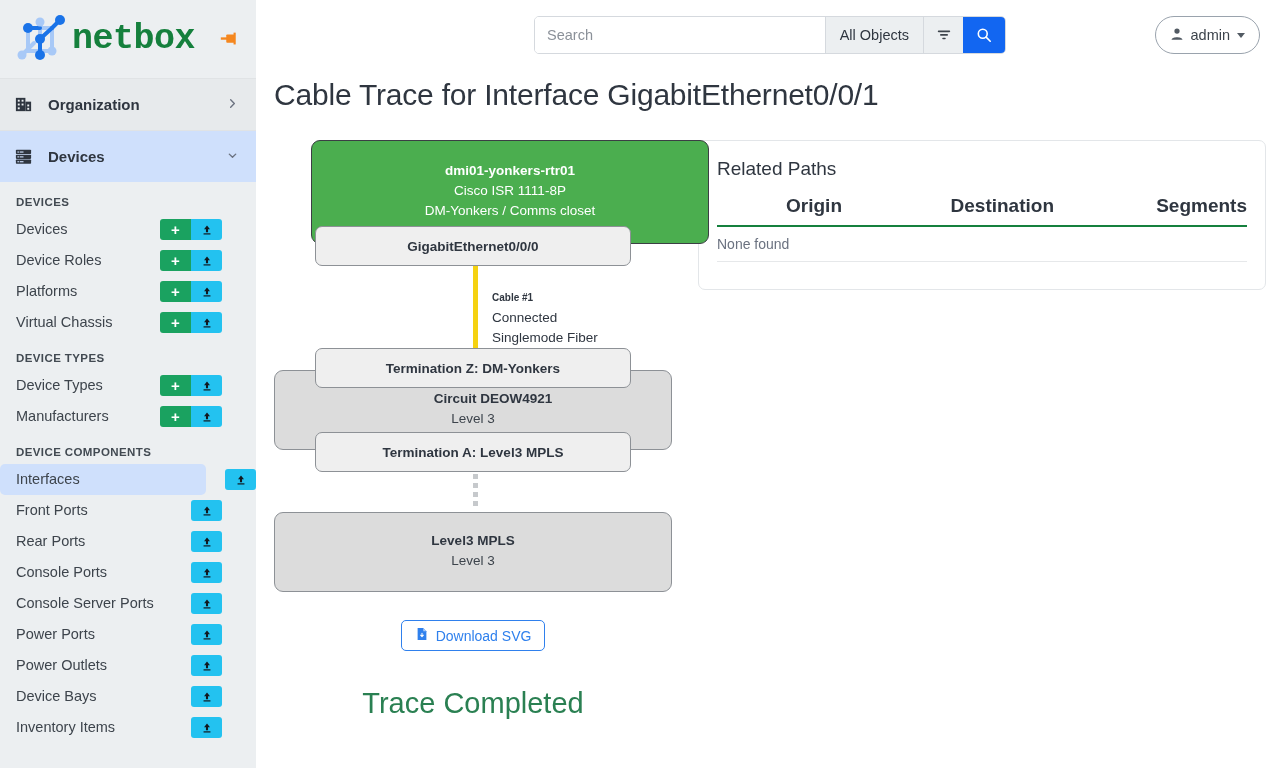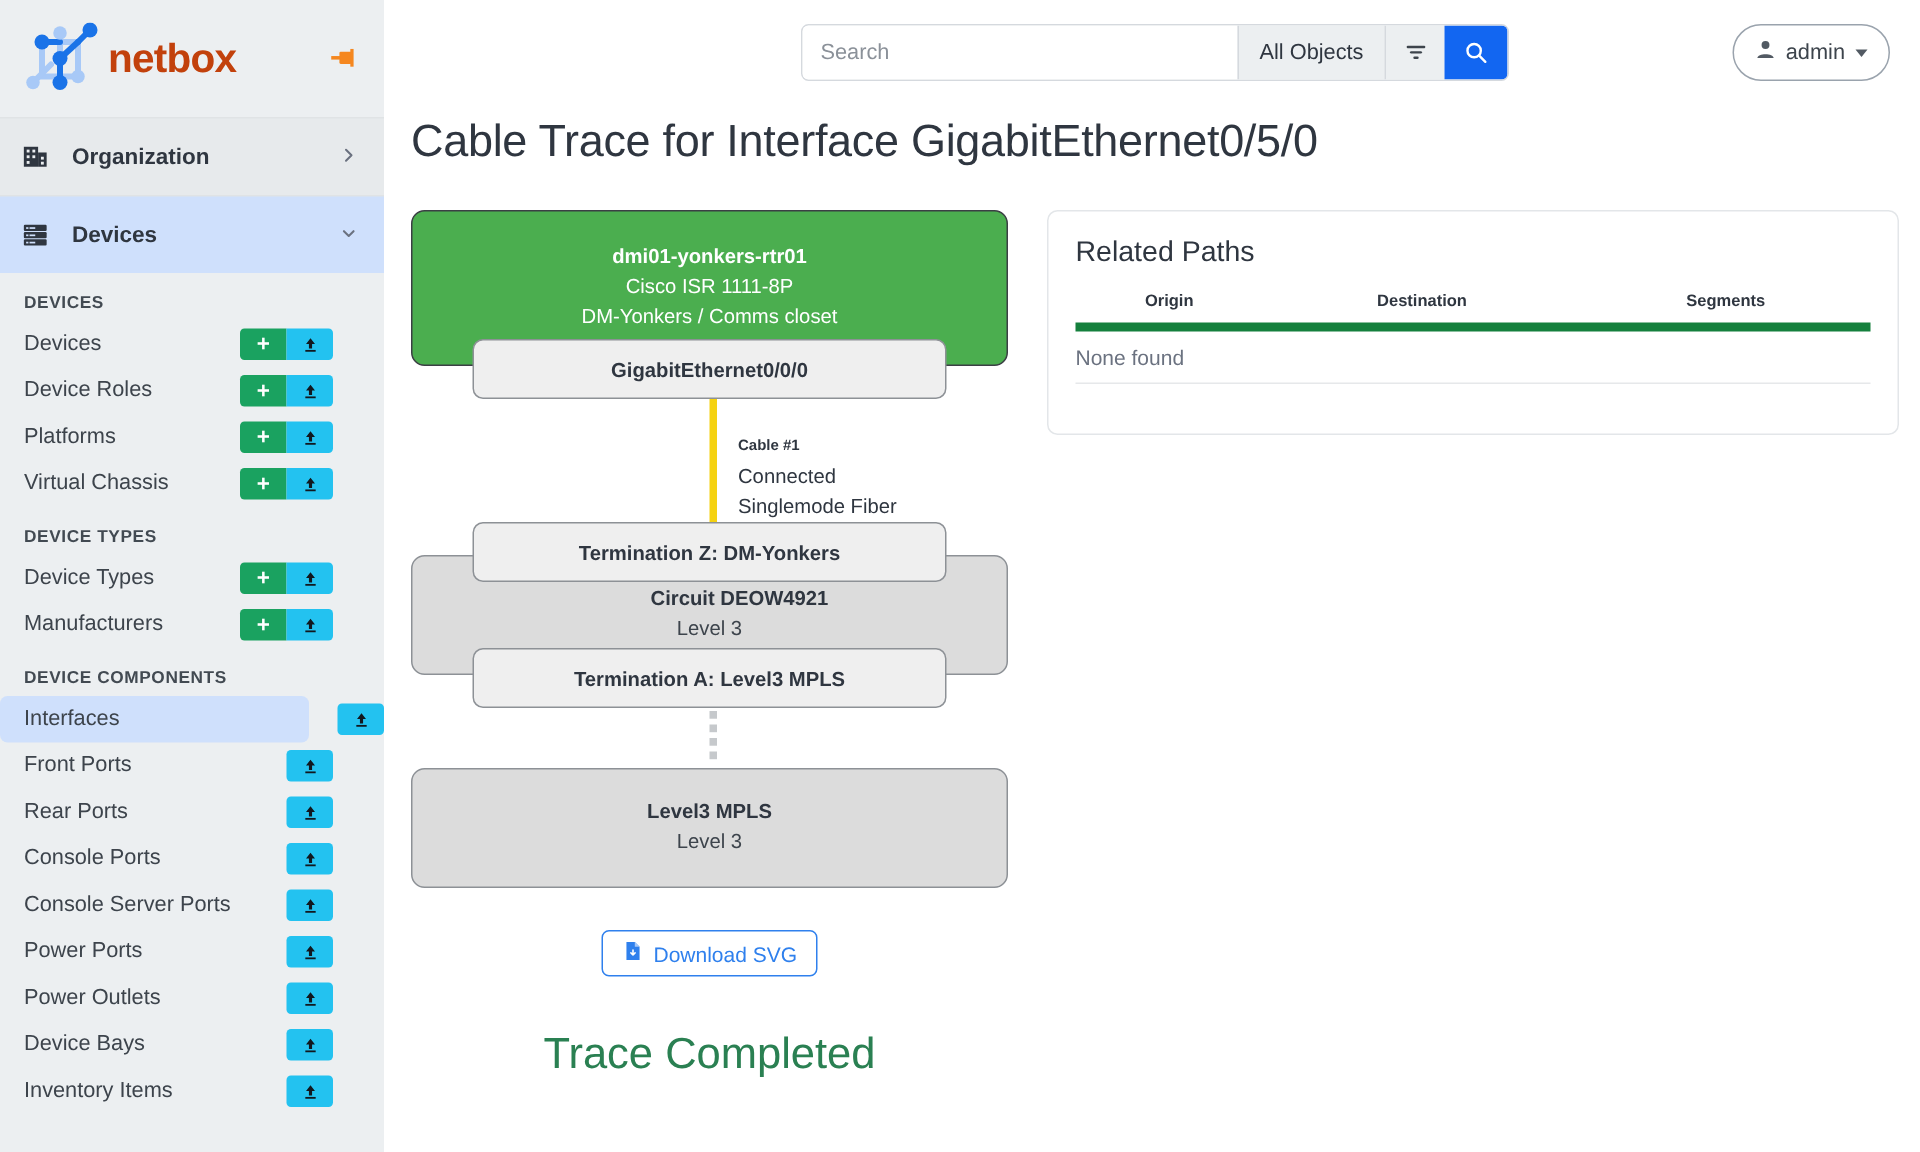--- a/index.html
+++ b/index.html
@@ -21,22 +21,22 @@
     position: relative;
   }
   .brand {
     height: 78px;
     display: flex; align-items: center;
     padding: 0 16px 0 14px;
     gap: 6px;
   }
   .logo-mark { width: 52px; height: 48px; flex: 0 0 52px; }
   .logo-word {
-    font-size: 27px; font-weight: 700; color: #c2410c;
-    letter-spacing: -0.5px; line-height: 1;
+    font-size: 35px; font-weight: 700; color: #15803d;
+    letter-spacing: -0.5px; line-height: 1; font-family: Liberation Mono, monospace;
   }
   .pin-btn { margin-left: auto; width: 22px; height: 22px; display:flex; align-items:center; justify-content:center; }
 
   .nav-group {
     display: flex; align-items: center;
     height: 52px; padding: 0 18px 0 14px;
     font-size: 15px; font-weight: 700; color: #2f3640;
     background: #e7eaec;
     border-top: 1px solid #e0e3e5;
     cursor: pointer;
@@ -120,21 +120,21 @@
   }
 
   .content { display: flex; padding: 28px 20px 0 18px; gap: 26px; }
 
   
   .trace { width: 398px; flex: 0 0 398px; position: relative; }
   .node-device {
     width: 398px; height: 104px;
     background: #4bae4f; border: 1px solid #3b3f44; border-radius: 9px;
     color: #fff; text-align: center;
-    padding-top: 20px; position: relative; z-index: 1;
+    padding-top: 20px; position: relative; z-index: 1; margin-left: 37px;
   }
   .node-device .nd-title { font-size: 13.5px; font-weight: 700; line-height: 20px; }
   .node-device .nd-sub { font-size: 13.5px; font-weight: 400; line-height: 20px; }
   .node-term {
     width: 316px; height: 40px; margin: -18px auto 0 auto;
     background: #efefef; border: 1px solid #8d9196; border-radius: 7px;
     display: flex; align-items: center; justify-content: center;
     font-size: 13.5px; font-weight: 700; color: #2f3640;
     position: relative; z-index: 3;
   }
@@ -186,22 +186,22 @@
 
   
   .card {
     flex: 0 0 568px; width: 568px; height: 150px;
     border: 1px solid #e3e6e9; border-radius: 7px;
     background: #fff; padding: 17px 18px 0 18px;
   }
   .card-title { font-size: 19px; font-weight: 400; color: #2f3640; margin-bottom: 15px; }
   table.paths { width: 100%; border-collapse: collapse; }
   table.paths th {
-    text-align: center; font-size: 11px; font-weight: 700; color: #2f3640;
-    padding: 0 0 8px 0; border-bottom: 6px solid #15803d;
+    text-align: right; font-size: 19px; font-weight: 700; color: #2f3640;
+    padding: 0 0 8px 0; border-bottom: 2px solid #15803d;
   }
   table.paths td {
     font-size: 14px; color: #6b7280; padding: 9px 0;
     border-bottom: 1px solid #e6e8ea;
   }
   .th-origin { width: 125px; }
   .th-dest { width: 212px; }
 </style>
 </head>
 <body>
@@ -488,21 +488,21 @@
           <svg viewBox="0 0 16 16" width="14" height="14">
             <circle cx="8" cy="4.6" r="3" fill="#525a63"></circle>
             <path d="M1.8 14.5 C1.8 10.6 14.2 10.6 14.2 14.5 Z" fill="#525a63"></path>
           </svg>
         </span>
         <span>admin</span>
         <span class="caret"></span>
       </div>
     </div>
 
-    <h1 class="page-title">Cable Trace for Interface GigabitEthernet0/5/0</h1>
+    <h1 class="page-title">Cable Trace for Interface GigabitEthernet0/0/1</h1>
 
     <div class="content">
 
       <div class="trace">
 
         <div class="node-device">
           <div class="nd-title">dmi01-yonkers-rtr01</div>
           <div class="nd-sub">Cisco ISR 1111-8P</div>
           <div class="nd-sub">DM-Yonkers / Comms closet</div>
         </div>

